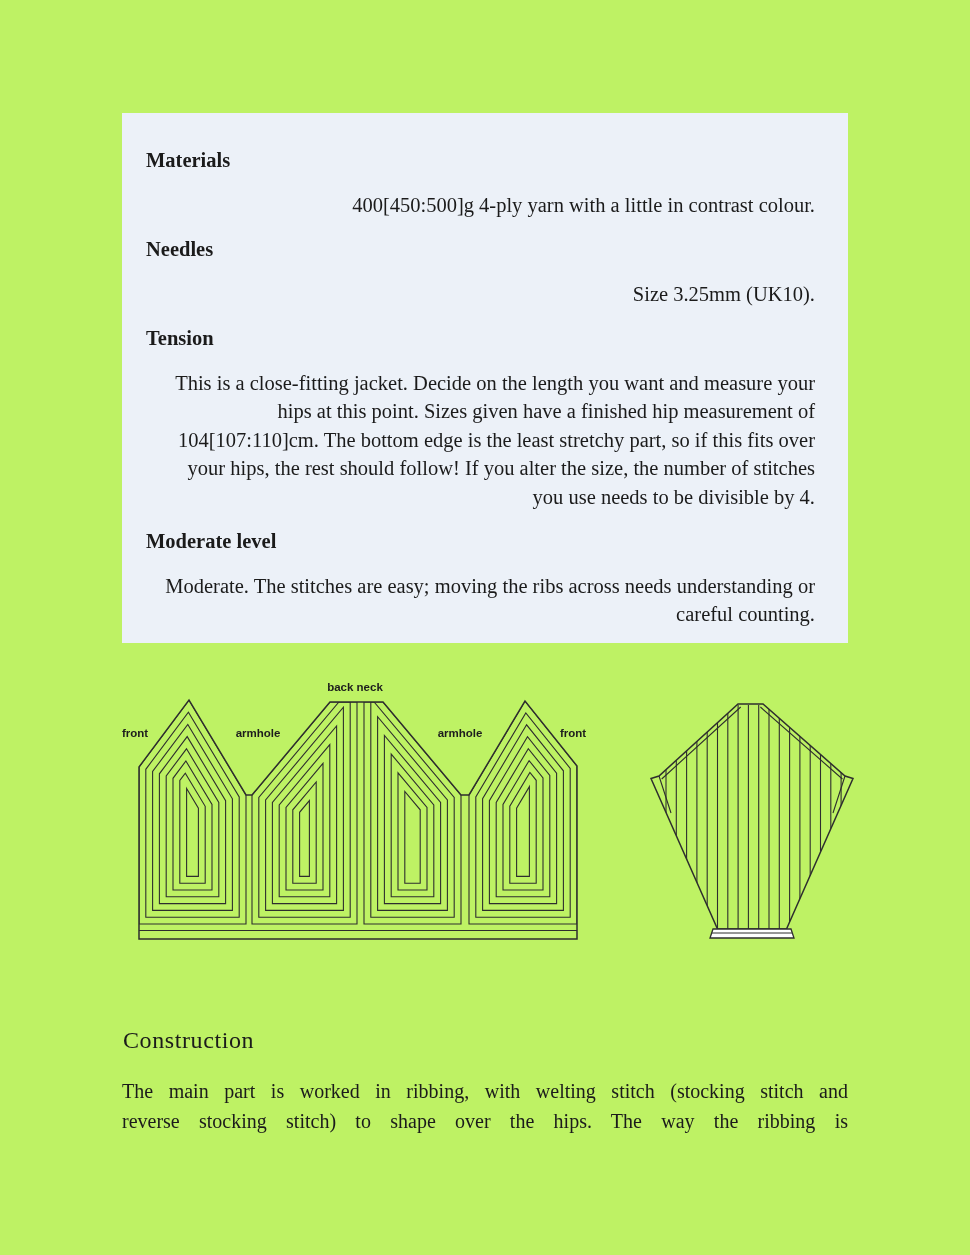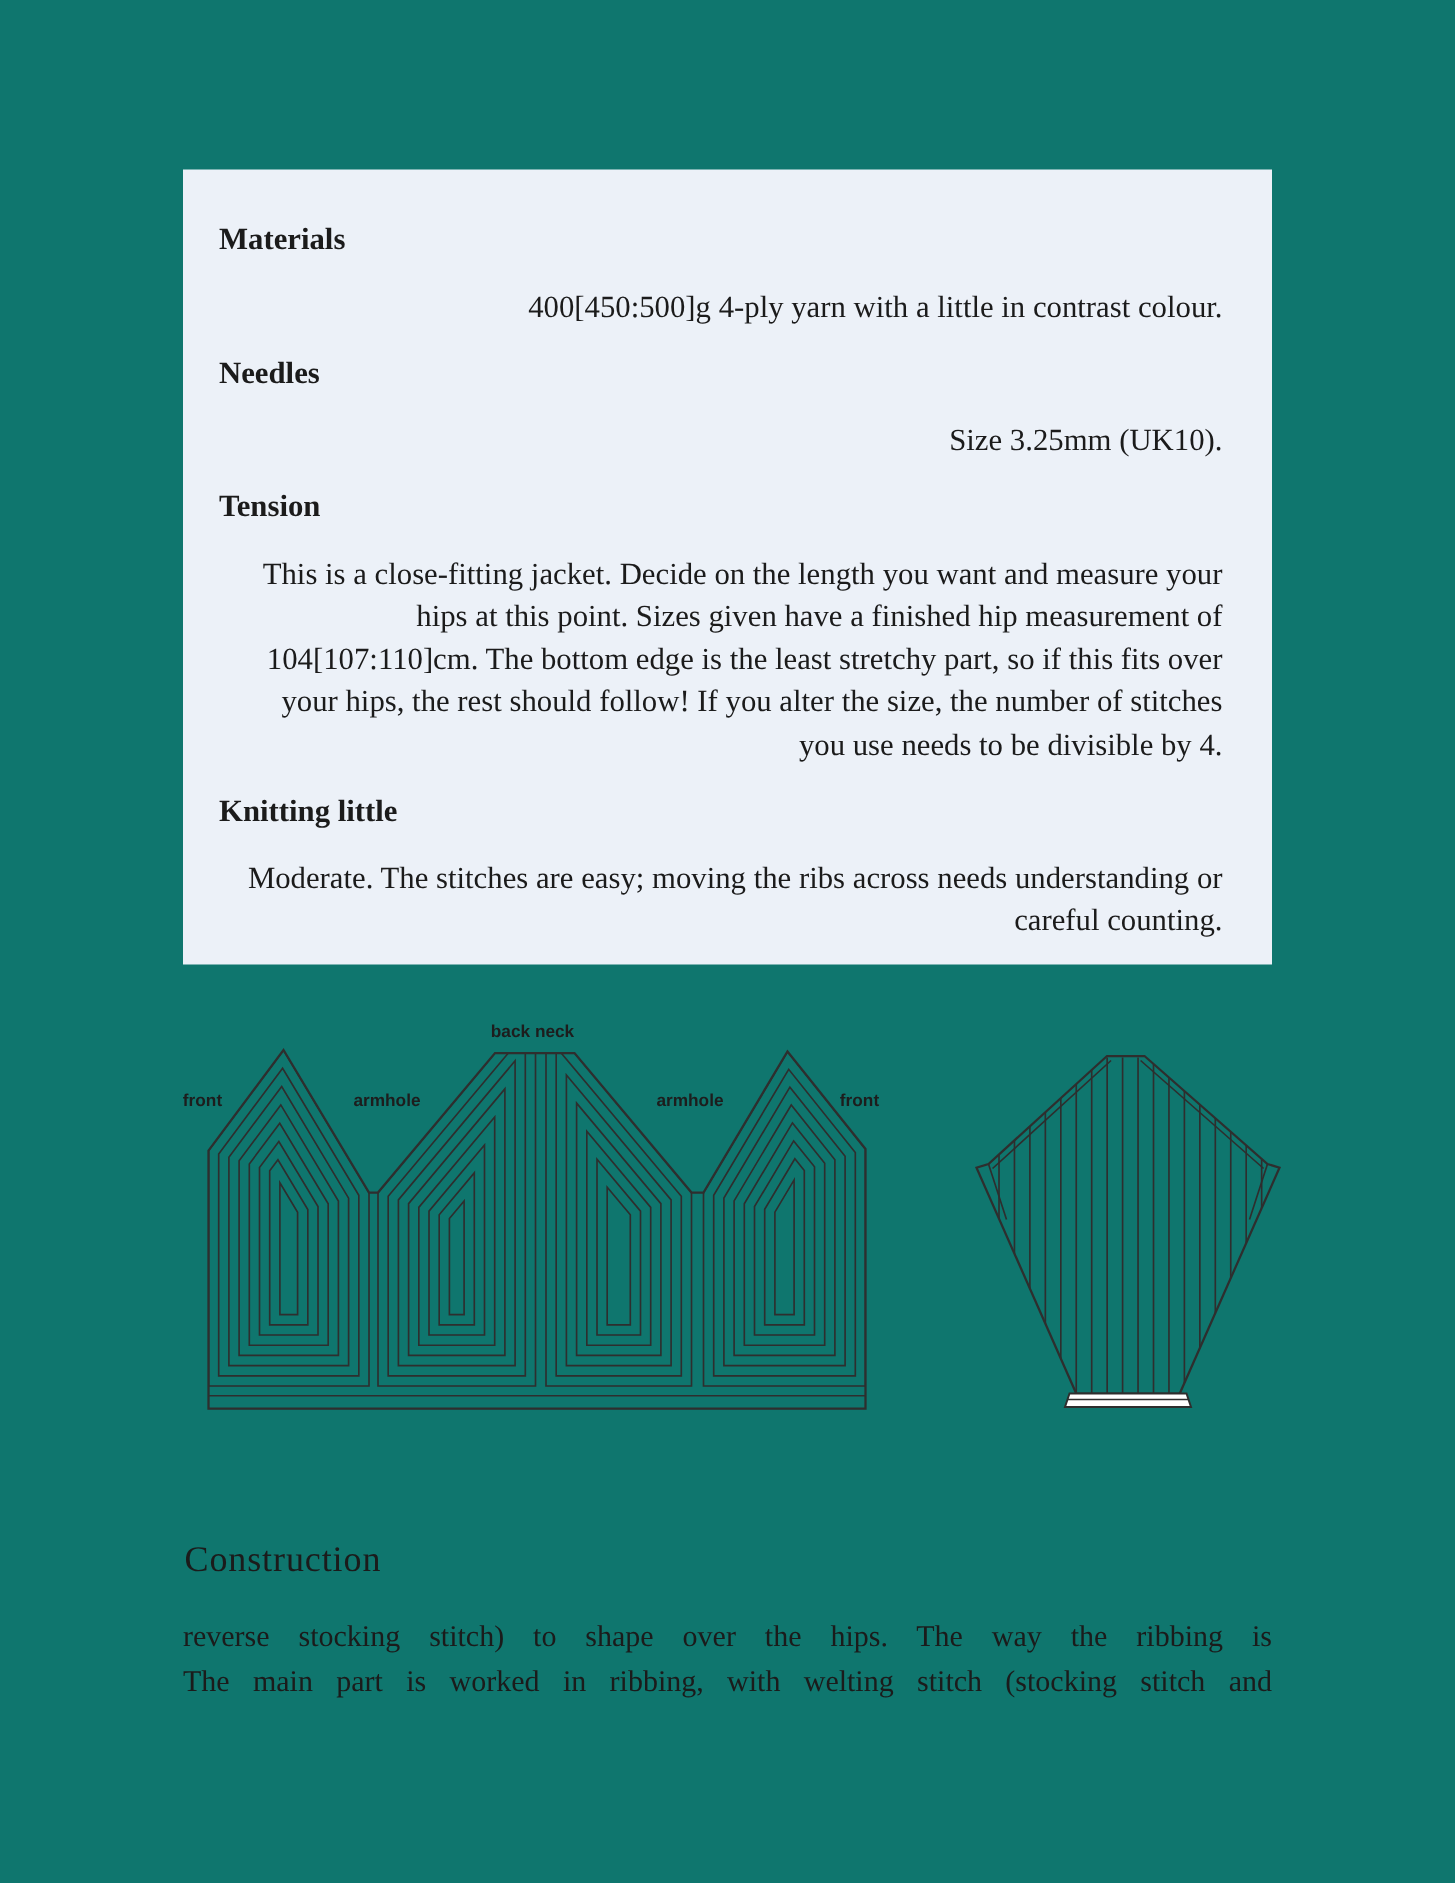--- a/index.html
+++ b/index.html
@@ -23,39 +23,39 @@
   
   .construction-h{position:absolute;left:122px;top:1024px;margin:1px;
                   font-size:24px;font-weight:normal;letter-spacing:0.6px;line-height:30px;}
   .construction-p{position:absolute;left:122px;top:1077px;width:726px;
                   font-size:20px;line-height:29.5px;}
   .just-line{text-align:justify;text-align-last:justify;}
 </style>
 </head>
 <body>
 
-<div class="page" style="background: #0f766e;">
+<div class="page" style="background: #bef264;">
 
   <section class="info-box" style="background: rgb(236, 241, 248);">
     <div class="sec">
       <h3 class="sec-h">Materials</h3>
       <p class="sec-b">400[450:500]g 4-ply yarn with a little in contrast colour.</p>
     </div>
     <div class="sec">
       <h3 class="sec-h">Needles</h3>
       <p class="sec-b">Size 3.25mm (UK10).</p>
     </div>
     <div class="sec">
       <h3 class="sec-h">Tension</h3>
     </div>
     <div class="sec">
       <p class="sec-b">This is a close-fitting jacket. Decide on the length you want and measure your hips at this point. Sizes given have a finished hip measurement of 104[107:110]cm. The bottom edge is the least stretchy part, so if this fits over your hips, the rest should follow! If you alter the size, the number of stitches you use needs to be divisible by 4.</p>
     </div>
     <div class="sec">
-      <h3 class="sec-h">Knitting little</h3>
+      <h3 class="sec-h">Moderate level</h3>
       <p class="sec-b">Moderate. The stitches are easy; moving the ribs across needs understanding or careful counting.</p>
     </div>
   </section>
 
   <svg id="plan" class="plan-svg" width="756" height="270" viewBox="112 676 756 270" xmlns="http://www.w3.org/2000/svg">
       <defs>
       <clipPath id="cpB">
           <path d="M139,939 L139,767 L189,700 L246,795 L252,795 L330,702 L383,702 L461,795 L469,795 L525,701 L577,766 L577,939 Z"></path>
         </clipPath>
       <clipPath id="cpS">
@@ -109,17 +109,17 @@
     <text x="258" y="737" text-anchor="middle">armhole</text>
     <text x="355" y="691" text-anchor="middle">back neck</text>
     <text x="460" y="737" text-anchor="middle">armhole</text>
     <text x="573" y="737" text-anchor="middle">front</text>
   </svg>
 
 
   <h2 class="construction-h">Construction</h2>
 
   <div class="construction-p">
+    <div class="just-line">The main part is worked in ribbing, with welting stitch (stocking stitch and</div>
     <div class="just-line">reverse stocking stitch) to shape over the hips. The way the ribbing is</div>
-    <div class="just-line">The main part is worked in ribbing, with welting stitch (stocking stitch and</div>
   </div>
 
 </div>
 
 </body></html>

